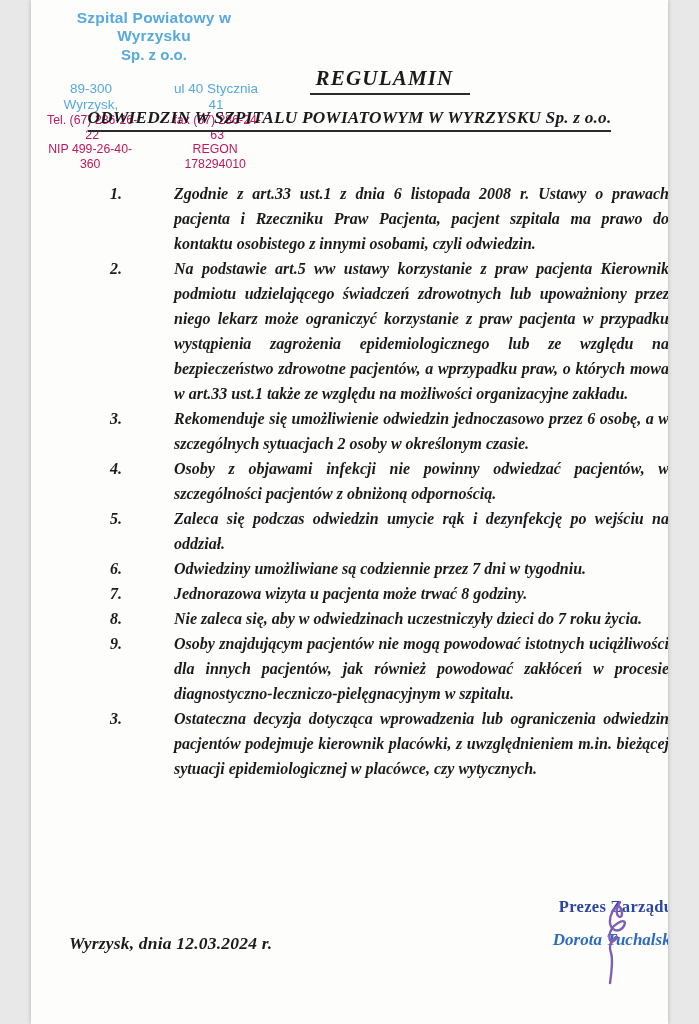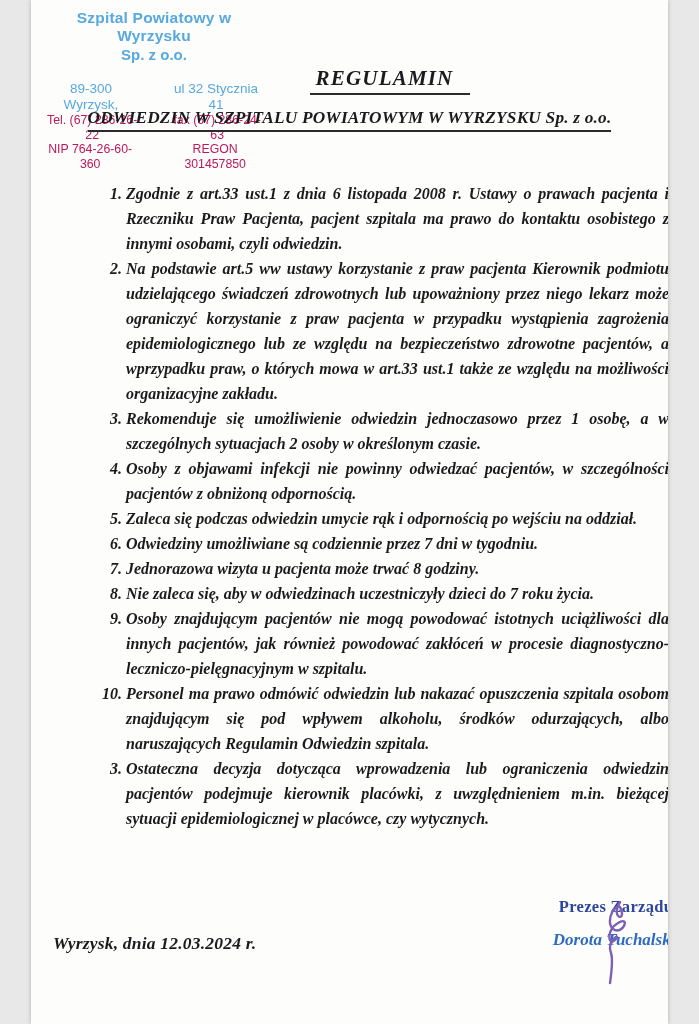--- a/index.html
+++ b/index.html
@@ -45,24 +45,24 @@
     padding-bottom:2px;
   }
   
   .list{
     position:absolute;top:181px;left:62px;width:576px;
     font-size:16px;font-weight:bold;font-style:italic;
     line-height:25px;
   }
   .item{display:flex;}
   .item .num{flex:0 0 33px;box-sizing:border-box;text-align:right;padding-right:4px;}
-  .item .text{flex:1;text-align:justify;}
+  .item .text{flex:1;text-align:justify;margin-left:48px;}
   
   .date-line{
-    position:absolute;left:22px;top:933px;
+    position:absolute;left:38px;top:933px;
     font-size:17.5px;font-weight:bold;font-style:italic;
     letter-spacing:.2px;
   }
   .sig-block{
     position:absolute;left:505px;top:897px;width:160px;
     text-align:center;
   }
   .sig-role{
     font-size:16.5px;font-weight:bold;
     color:#2c459e;
@@ -84,29 +84,29 @@
 </head>
 <body>
 
 <div class="page">
 
   <div class="stamp">
     <div class="l1">Szpital Powiatowy w Wyrzysku</div>
     <div class="l2">Sp. z o.o.</div>
     <div class="row addr">
       <span>89-300 Wyrzysk,</span>
-      <span>ul 32 Stycznia 41</span>
+      <span>ul 40 Stycznia 41</span>
     </div>
     <div class="row small">
       <span>Tel. (67) 286-26-22</span>
       <span>fax (67) 286-24-63</span>
     </div>
     <div class="row small">
-      <span>NIP 764-26-60-360</span>
-      <span>REGON 301457850</span>
+      <span>NIP 499-26-40-360</span>
+      <span>REGON 178294010</span>
     </div>
   </div>
 
   <div class="title-wrap">
     <span class="title">REGULAMIN</span>
   </div>
   <div class="subtitle-wrap">
     <span class="subtitle">ODWIEDZIN W SZPITALU POWIATOWYM W WYRZYSKU Sp. z o.o.</span>
   </div>
 
@@ -114,49 +114,45 @@
     <div class="item">
       <span class="num">1.</span>
       <span class="text">Zgodnie z art.33 ust.1 z dnia 6 listopada 2008 r. Ustawy o prawach pacjenta i Rzeczniku Praw Pacjenta, pacjent szpitala ma prawo do kontaktu osobistego z innymi osobami, czyli odwiedzin.</span>
     </div>
     <div class="item">
       <span class="num">2.</span>
       <span class="text">Na podstawie art.5 ww ustawy korzystanie z praw pacjenta Kierownik podmiotu udzielającego świadczeń zdrowotnych lub upoważniony przez niego lekarz może ograniczyć korzystanie z praw pacjenta w przypadku wystąpienia zagrożenia epidemiologicznego lub ze względu na bezpieczeństwo zdrowotne pacjentów, a wprzypadku praw, o których mowa w art.33 ust.1 także ze względu na możliwości organizacyjne zakładu.</span>
     </div>
     <div class="item">
       <span class="num">3.</span>
-      <span class="text">Rekomenduje się umożliwienie odwiedzin jednoczasowo przez 1 osobę, a w szczególnych sytuacjach 2 osoby w określonym czasie.</span>
+      <span class="text">Rekomenduje się umożliwienie odwiedzin jednoczasowo przez 6 osobę, a w szczególnych sytuacjach 2 osoby w określonym czasie.</span>
     </div>
     <div class="item">
       <span class="num">4.</span>
       <span class="text">Osoby z objawami infekcji nie powinny odwiedzać pacjentów, w szczególności pacjentów z obniżoną odpornością.</span>
     </div>
     <div class="item">
       <span class="num">5.</span>
-      <span class="text">Zaleca się podczas odwiedzin umycie rąk i odpornością po wejściu na oddział.</span>
+      <span class="text">Zaleca się podczas odwiedzin umycie rąk i dezynfekcję po wejściu na oddział.</span>
     </div>
     <div class="item">
       <span class="num">6.</span>
       <span class="text">Odwiedziny umożliwiane są codziennie przez 7 dni w tygodniu.</span>
     </div>
     <div class="item">
       <span class="num">7.</span>
       <span class="text">Jednorazowa wizyta u pacjenta może trwać 8 godziny.</span>
     </div>
     <div class="item">
       <span class="num">8.</span>
       <span class="text">Nie zaleca się, aby w odwiedzinach uczestniczyły dzieci do 7 roku życia.</span>
     </div>
     <div class="item">
       <span class="num">9.</span>
       <span class="text">Osoby znajdującym pacjentów nie mogą powodować istotnych uciążliwości dla innych pacjentów, jak również powodować zakłóceń w procesie diagnostyczno-leczniczo-pielęgnacyjnym w szpitalu.</span>
-    </div>
-    <div class="item">
-      <span class="num">10.</span>
-      <span class="text">Personel ma prawo odmówić odwiedzin lub nakazać opuszczenia szpitala osobom znajdującym się pod wpływem alkoholu, środków odurzających, albo naruszających Regulamin Odwiedzin szpitala.</span>
     </div>
     <div class="item">
       <span class="num">3.</span>
       <span class="text">Ostateczna decyzja dotycząca wprowadzenia lub ograniczenia odwiedzin pacjentów podejmuje kierownik placówki, z uwzględnieniem m.in. bieżącej sytuacji epidemiologicznej w placówce, czy wytycznych.</span>
     </div>
   </div>
 
   <div class="date-line">Wyrzysk, dnia 12.03.2024 r.</div>
 
   <div class="sig-block">

